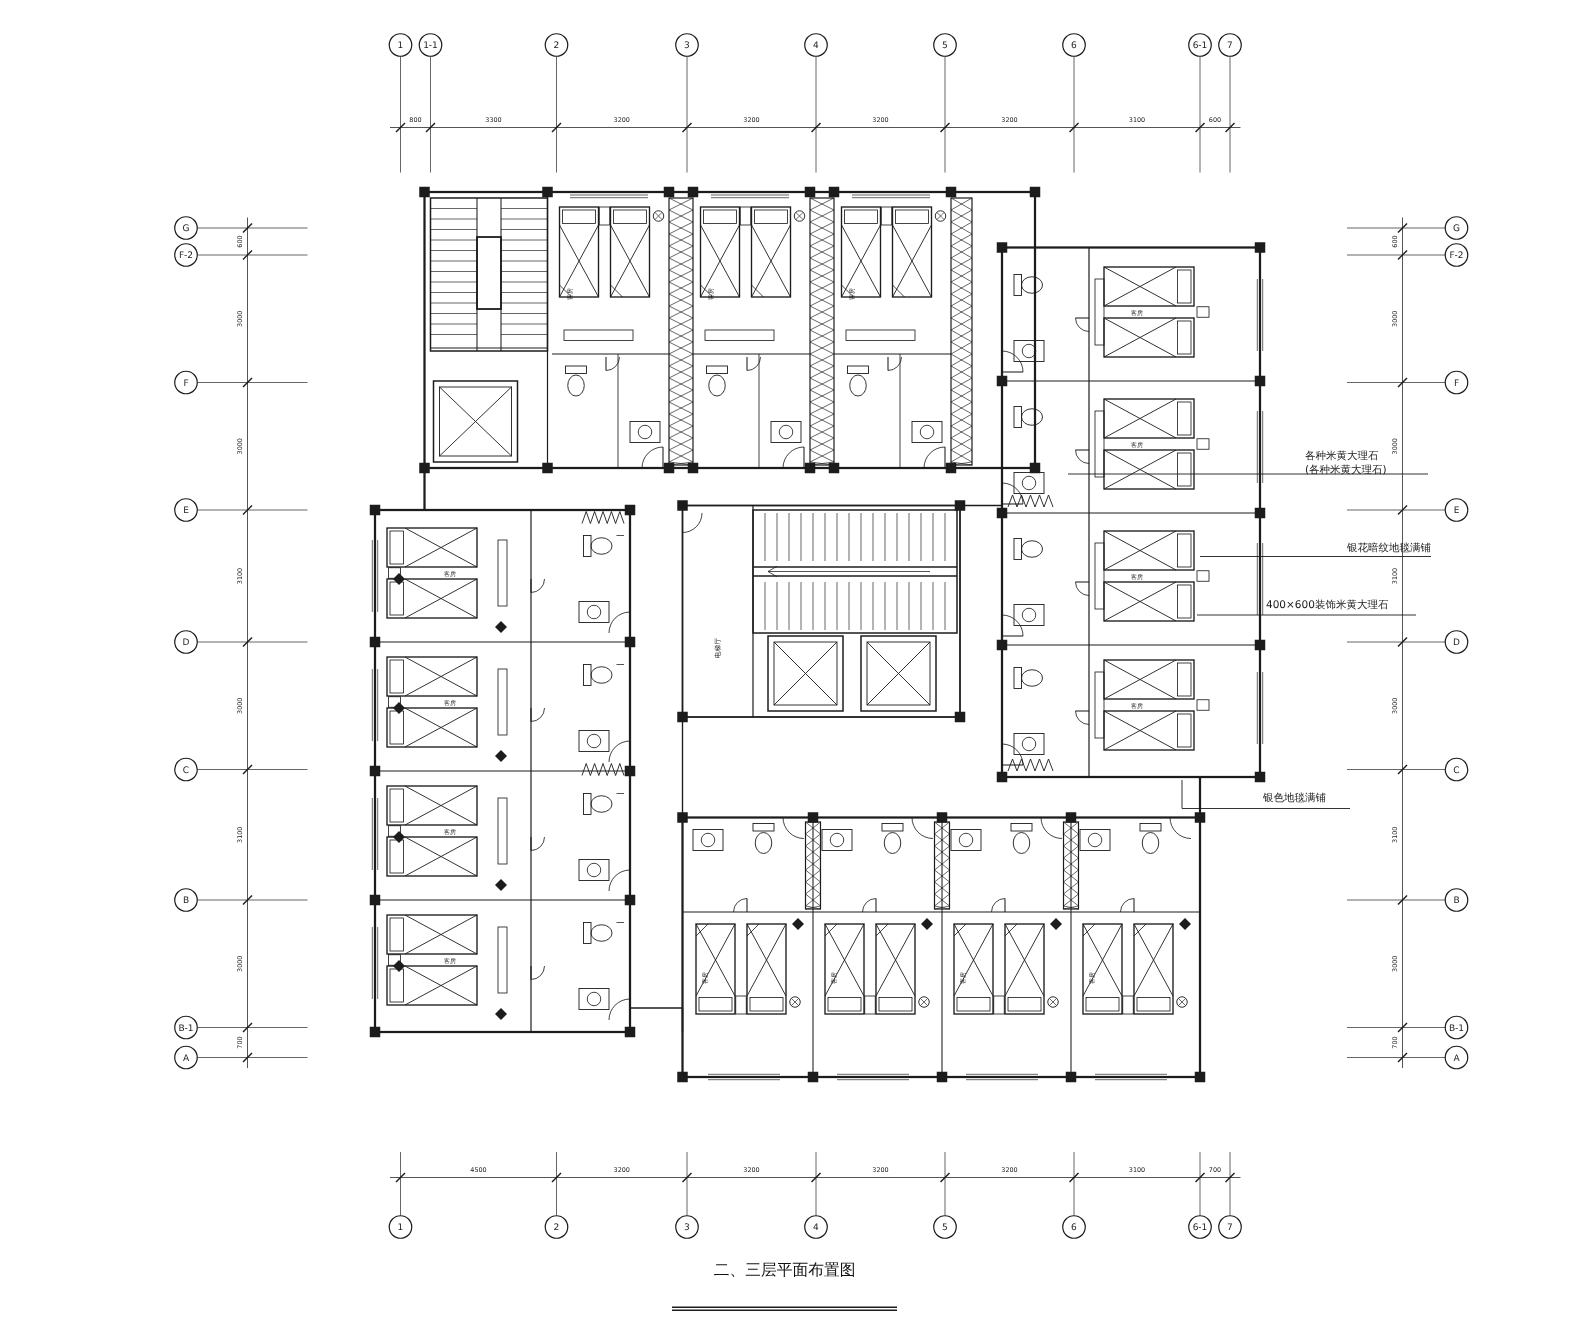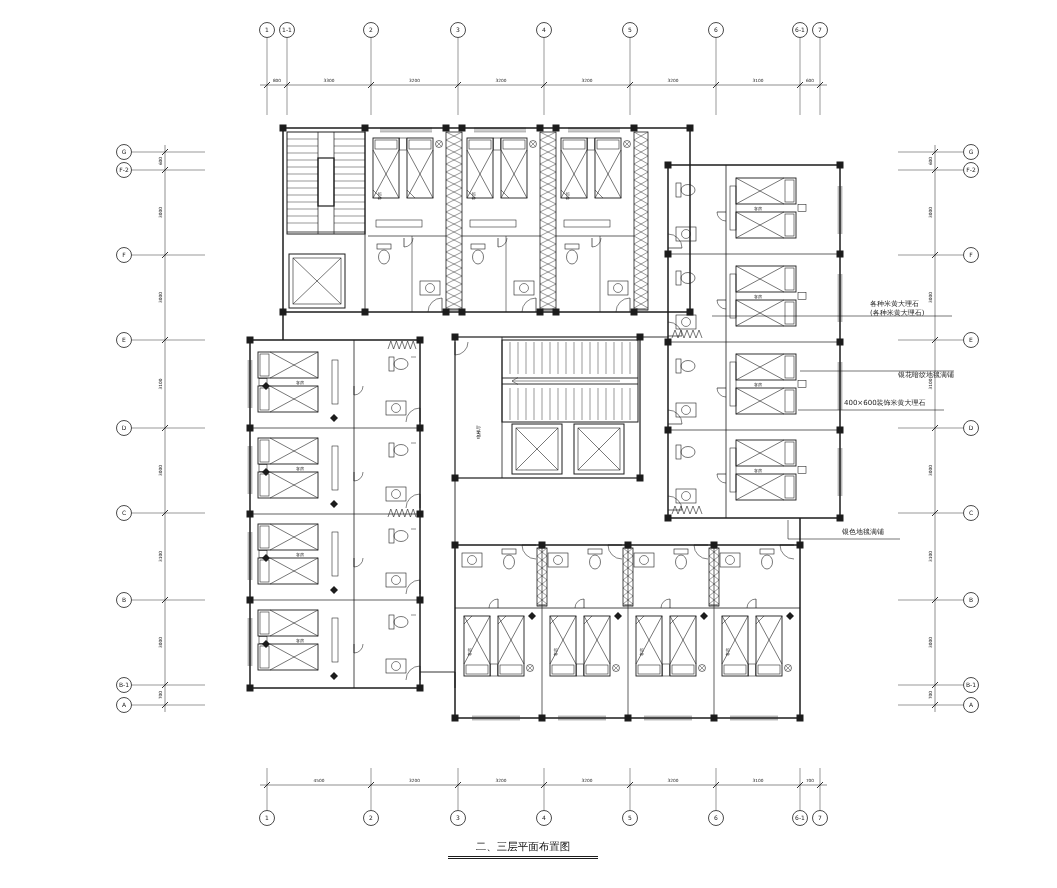--- a/index.html
+++ b/index.html
@@ -3,25 +3,25 @@
 <meta charset="utf-8">
 <style>
   html,body{margin:0;padding:0;background:#ffffff;}
   .sheet{position:relative;width:1057px;height:888px;background:#ffffff;overflow:hidden;
          font-family:"DejaVu Sans",sans-serif;}
   .sheet svg{position:absolute;left:0;top:0;}
   svg text{font-family:"DejaVu Sans",sans-serif;}
   .ann{position:absolute;font-size:7px;line-height:9px;color:#1c1c1c;white-space:nowrap;}
   .a1{left:870px;top:300px;}
   .a2{left:870px;top:309px;}
-  .a3{left:898px;top:371px;}
+  .a3{left:898px;top:361px;}
   .a4{left:844px;top:399px;}
   .a5{left:842px;top:528px;}
   .title{position:absolute;left:448px;top:840px;width:150px;text-align:center;
-         font-size:10.5px;color:#111;padding-bottom:2px;border-bottom:3px double #1c1c1c;}
+         font-size:10.5px;color:#111;padding-bottom:17px;border-bottom:3px double #1c1c1c;}
 </style>
 </head>
 <body>
 
 <div class="sheet">
   <svg id="plan" width="1057" height="888" viewBox="0 0 1057 888">
     <g id="g-grid">
         <line x1="267" y1="37.5" x2="267" y2="115" stroke="#1c1c1c" stroke-width="0.45"></line>
         <circle cx="267" cy="30" r="7.5" fill="#fff" stroke="#1c1c1c" stroke-width="0.8"></circle>
         <text x="267" y="32.3" font-size="6" text-anchor="middle" fill="#1c1c1c">1</text>

